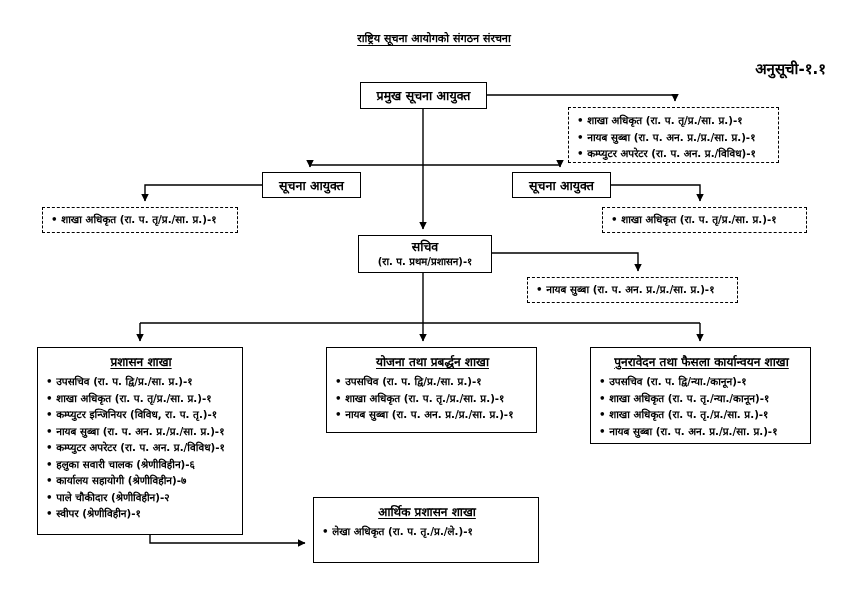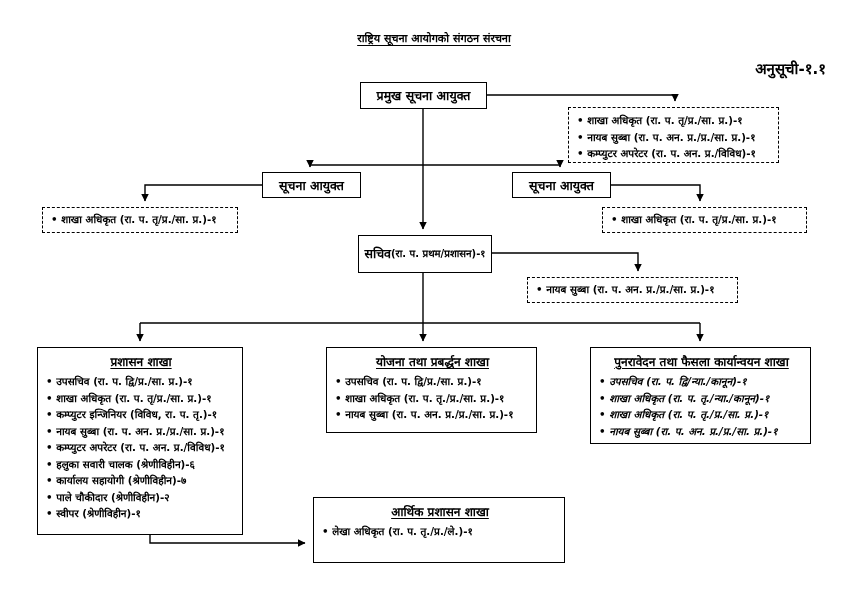--- a/index.html
+++ b/index.html
@@ -5,21 +5,21 @@
   html,body{margin:0;padding:0;background:#ffffff;}
   body{font-family:"DejaVu Sans","Liberation Sans",sans-serif;color:#000;}
   .page{position:relative;width:842px;height:595px;background:#fff;overflow:hidden;}
   .chart-title{position:absolute;left:0;top:30px;width:100%;text-align:center;
     font-size:11px;font-weight:bold;text-decoration:underline;text-underline-offset:3px;margin-left:13px;}
   .annex{position:absolute;right:16px;top:58px;font-size:15px;font-weight:bold;}
   .node{position:absolute;border:1.7px solid #000;background:#fff;box-sizing:border-box;}
   .dashed{border:1.5px dashed #000;}
   .label-box{display:flex;align-items:center;justify-content:center;
     font-size:12.5px;font-weight:bold;text-align:left;}
-  .sec-box{display:flex;flex-direction:row;align-items:center;justify-content:center;
+  .sec-box{display:flex;flex-direction:column;align-items:center;justify-content:center;
     font-weight:bold;text-align:center;}
   .sec-box .l1{font-size:12.5px;line-height:16px;}
   .sec-box .l2{font-size:10px;line-height:14px;}
   ul.staff{list-style:none;margin:0;padding:4px 6px 3px 8px;}
   ul.staff li{font-size:10.3px;font-weight:bold;line-height:16.5px;white-space:nowrap;}
   ul.staff li::before{content:"• ";}
   .branch{padding:3px 6px 20px 8px;box-sizing:border-box;}
   .branch .b-title{font-size:12px;font-weight:bold;text-align:center;
     text-decoration:underline;text-underline-offset:2px;margin:2px 0 3px 0;}
   .branch ul{list-style:none;margin:0;padding:0;}
@@ -123,28 +123,28 @@
     <div class="b-title">योजना तथा प्रबर्द्धन शाखा</div>
     <ul class="staff" style="padding:0;">
       <li>उपसचिव (रा. प. द्वि/प्र./सा. प्र.)-१</li>
       <li>शाखा अधिकृत (रा. प. तृ./प्र./सा. प्र.)-१</li>
       <li>नायब सुब्बा (रा. प. अन. प्र./प्र./सा. प्र.)-१</li>
     </ul>
   </div>
 
   <div class="node branch appeal" style="left:590px;top:347px;width:221px;height:97px;">
     <div class="b-title">पुनरावेदन तथा फैसला कार्यान्वयन शाखा</div>
-    <ul class="staff" style="padding:0;font-style:italic;">
+    <ul class="staff" style="padding:0;">
       <li>उपसचिव (रा. प. द्वि/न्या./कानून)-१</li>
       <li>शाखा अधिकृत (रा. प. तृ./न्या./कानून)-१</li>
       <li>शाखा अधिकृत (रा. प. तृ./प्र./सा. प्र.)-१</li>
       <li>नायब सुब्बा (रा. प. अन. प्र./प्र./सा. प्र.)-१</li>
     </ul>
   </div>
 
-  <div class="node branch fin" style="left:313px;top:497px;width:252px;height:66px;">
+  <div class="node branch fin" style="left:313px;top:497px;width:226px;height:66px;">
     <div class="b-title">आर्थिक प्रशासन शाखा</div>
     <ul class="staff" style="padding:0;">
       <li>लेखा अधिकृत (रा. प. तृ./प्र./ले.)-१</li>
     </ul>
   </div>
 
 </div>
 
 </body></html>

